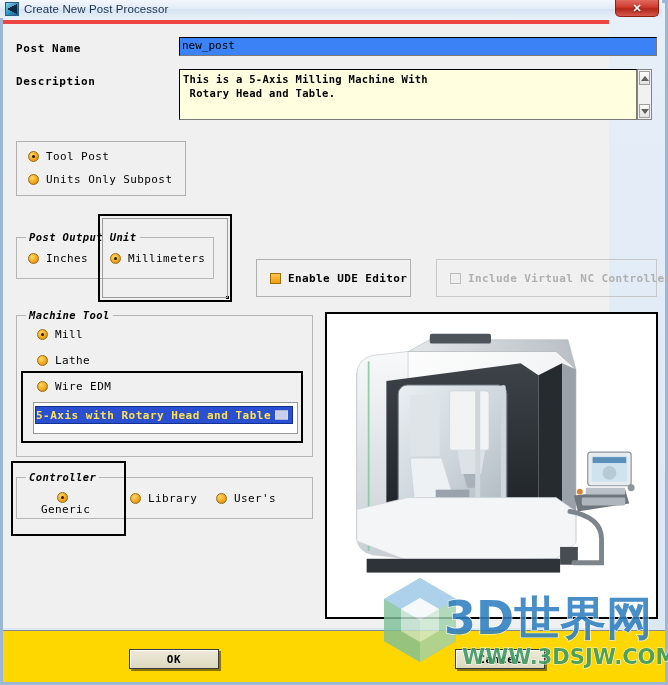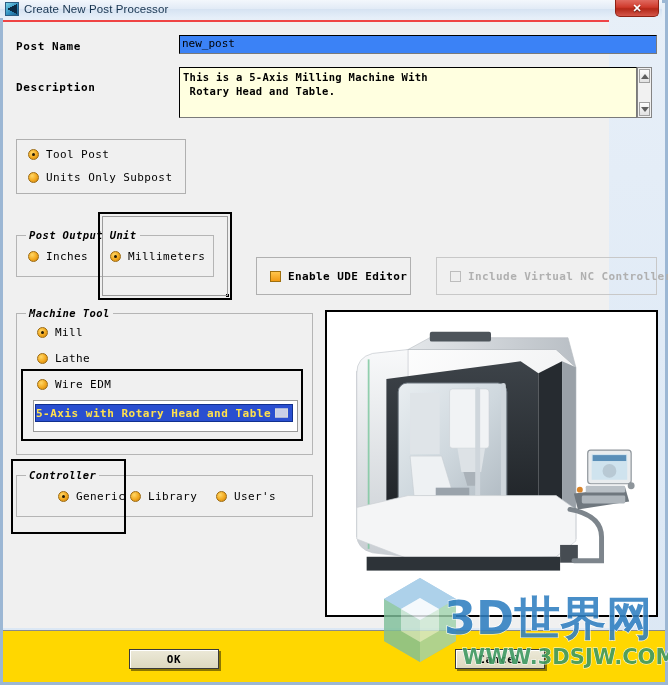--- a/index.html
+++ b/index.html
@@ -75,21 +75,21 @@
     font-weight: bold;
     text-shadow: 0 1px 1px rgba(0,0,0,.5);
   }
 
   
   .client {
     position: absolute;
     left: 3px; top: 20px;
     width: 606px; height: 608px;
     background: #f0f0f0;
-    border-top: 2px solid #ef4444;
+    border-top: 4px solid #ef4444;
   }
 
   .lbl {
     position: absolute;
     font-family: "DejaVu Sans Mono", monospace;
     font-weight: bold;
     font-size: 11px;
     color: #000000;
     white-space: nowrap;
     letter-spacing: 0.6px;
@@ -329,21 +329,21 @@
     <span class="title-icon"></span>
     <span class="title-text">Create New Post Processor</span>
     <div class="close-btn"></div>
   </div>
 
   <div class="client">
 
     <div class="lbl" style="left:13px; top:18px;">Post Name</div>
     <div class="txtfield" style="left:176px; top:13px; width:478px; height:19px;" title="">new_post</div>
 
-    <div class="lbl" style="left:13px; top:51px;margin-top:8px;">Description</div>
+    <div class="lbl" style="left:13px; top:51px;">Description</div>
     <div class="txtarea" style="left:176px; top:45px; width:458px; height:51px;">This is a 5-Axis Milling Machine With
  Rotary Head and Table.</div>
     <div class="vscroll" style="left:634px; top:45px; height:51px;">
       <div class="sb-btn sb-up">
           <i></i>
         </div>
       <div class="sb-btn sb-dn">
           <i></i>
         </div>
     </div>
@@ -406,21 +406,21 @@
       </div>
     </div>
 
     <div class="listbox" style="left:30px; top:378px; width:265px; height:32px;"></div>
     <div class="list-sel" style="left:32px; top:382px; width:258px; height:18px;">5-Axis with Rotary Head and Table<span class="list-caret"></span></div>
 
     <div class="focusrect" style="left:18px; top:347px; width:282px; height:72px;"></div>
 
     <div class="groupbox" style="left:13px; top:453px; width:297px; height:42px;">
       <span class="gb-title">Controller</span>
-      <div class="radio-row" style="left:41px; top:14px;">
+      <div class="radio-row" style="left:24px; top:14px;flex-direction:column;">
         <span class="radio sel"></span>
         <span class="radio-label">Generic</span>
       </div>
       <div class="radio-row" style="left:113px; top:14px;justify-content:center;">
         <span class="radio"></span>
         <span class="radio-label">Library</span>
       </div>
       <div class="radio-row" style="left:199px; top:14px;">
         <span class="radio"></span>
         <span class="radio-label">User's</span>

